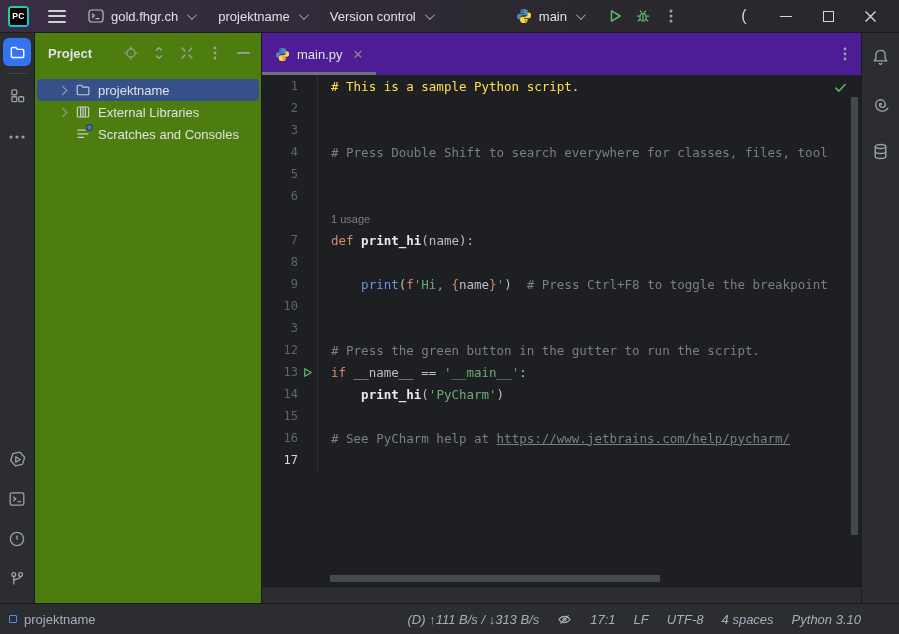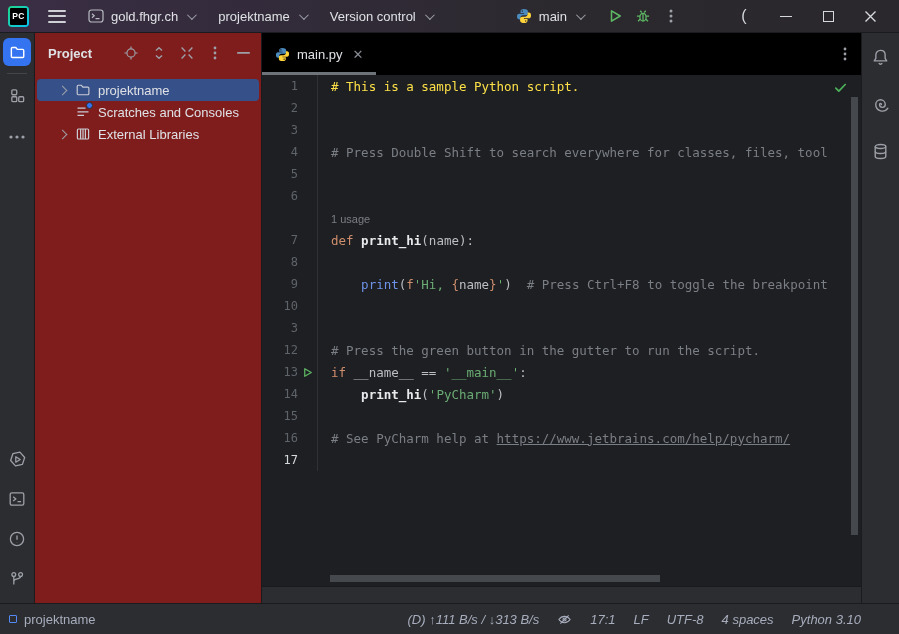--- a/index.html
+++ b/index.html
@@ -34,38 +34,38 @@
   .strip-right { flex:0 0 37px; background:#2B2D30; border-left:1px solid #1A1B1E;
     display:flex; flex-direction:column; align-items:center; padding-top:10px; gap:19px; }
   .tool-btn { width:28px; height:28px; display:flex; align-items:center; justify-content:center;
     border-radius:6px; cursor:pointer; }
   .tool-btn.active { background:#3574F0; }
   .strip-sep { width:20px; border-top:1px solid #43454A; margin:7px 0; }
   .strip-spacer { margin-top:auto; }
   .strip-bottom { display:flex; flex-direction:column; gap:12px; align-items:center; }
 
   
-  .project-panel { flex:0 0 227px; background:#7f1d1d; border-right:1px solid #191A1D; display:flex; flex-direction:column; }
+  .project-panel { flex:0 0 227px; background:#4d7c0f; border-right:1px solid #191A1D; display:flex; flex-direction:column; }
   .pp-header { height:40px; display:flex; align-items:center; padding:0 8px 0 13px; }
   .pp-title { font-size:13px; font-weight:700; color:#DFE1E5; }
   .pp-icons { margin-left:auto; display:flex; align-items:center; gap:8px; }
   .pp-icon { width:20px; height:20px; display:flex; align-items:center; justify-content:center; cursor:pointer; }
   .pp-tree { padding-top:6px; font-size:13px; }
   .tree-row { height:22px; display:flex; align-items:center; margin:0 2px; border-radius:4px; cursor:pointer; color:#DFE1E5; }
   .tree-row.selected { background:#36508A; }
   .tree-caret { width:7px; height:7px; border-right:1.5px solid #9DA0A8; border-bottom:1.5px solid #9DA0A8;
     transform:rotate(-45deg); margin:0 9px 0 22px; flex:0 0 auto; }
   .tree-caret.none { border:none; }
   .tree-ico { width:16px; height:16px; margin-right:7px; flex:0 0 auto; position:relative; }
   .badge-dot { position:absolute; top:-2px; right:-2px; width:7px; height:7px; border-radius:50%;
     background:#3574F0; border:1px solid #2B2D30; }
 
   
   .editor-col { flex:0 0 599px; display:flex; flex-direction:column; background:#1E1F22; min-width:0; }
-  .tabbar { height:42px; flex:0 0 42px; display:flex; align-items:stretch; background:#000000; }
+  .tabbar { height:42px; flex:0 0 42px; display:flex; align-items:stretch; background:#4c1d95; }
   .tab { display:flex; align-items:center; gap:7px; padding:0 13px; position:relative; cursor:pointer; }
   .tab-label { font-size:13px; color:#DFE1E5; }
   .tab-close { color:#868A91; font-size:13px; margin-left:3px; cursor:pointer; }
   .tab-underline { position:absolute; left:0; right:0; bottom:0; height:3px; background:#6F737A; }
   .tabbar-kebab { margin-left:auto; align-self:center; padding-right:14px; cursor:pointer; }
 
   .code-area { position:relative; flex:1 1 auto; overflow:hidden;
     font-family:"DejaVu Sans Mono", monospace; font-size:12.5px; }
   .code-row { height:22px; display:flex; align-items:center; white-space:pre; }
   .gutter { flex:0 0 55px; height:22px; display:flex; align-items:center; border-right:1px solid #2F3135; }
@@ -277,38 +277,38 @@
         <div class="tree-row selected">
           <span class="tree-caret"></span>
           <span class="tree-ico">
             <svg width="16" height="16" viewBox="0 0 18 18" fill="none" stroke="#C9CCD3" stroke-width="1.3" stroke-linejoin="round">
               <path d="M2.5 4.8c0-.6.5-1.1 1.1-1.1h3.6l1.6 2h5.7c.6 0 1.1.5 1.1 1.1v6.4c0 .6-.5 1.1-1.1 1.1H3.6c-.6 0-1.1-.5-1.1-1.1z"></path>
             </svg>
           </span>
           <span>projektname</span>
         </div>
         <div class="tree-row">
-          <span class="tree-caret none"></span>
-          <span class="tree-ico">
-            <svg width="16" height="16" viewBox="0 0 16 16" fill="none" stroke="#C9CCD3" stroke-width="1.3">
-              <path d="M2.5 4.2h8M2.5 7.8h11M2.5 11.4h6.5"></path>
-            </svg>
-            <span class="badge-dot"></span>
-          </span>
-          <span>Scratches and Consoles</span>
-        </div>
-        <div class="tree-row">
           <span class="tree-caret"></span>
           <span class="tree-ico">
             <svg width="16" height="16" viewBox="0 0 16 16" fill="none" stroke="#C9CCD3" stroke-width="1.2">
               <rect x="2.4" y="3" width="11.2" height="10" rx="1"></rect>
               <path d="M5.6 3v10M8 3v10M10.4 3v10"></path>
             </svg>
           </span>
           <span>External Libraries</span>
+        </div>
+        <div class="tree-row">
+          <span class="tree-caret none"></span>
+          <span class="tree-ico">
+            <svg width="16" height="16" viewBox="0 0 16 16" fill="none" stroke="#C9CCD3" stroke-width="1.3">
+              <path d="M2.5 4.2h8M2.5 7.8h11M2.5 11.4h6.5"></path>
+            </svg>
+            <span class="badge-dot"></span>
+          </span>
+          <span>Scratches and Consoles</span>
         </div>
       </div>
     </div>
 
     <div class="editor-col">
       <div class="tabbar">
         <div class="tab">
           <span>
             <svg width="15" height="15" viewBox="0 0 16 16">
               <path fill="#4B8BBE" d="M7.9 1C5.9 1 4.5 1.7 4.5 3.3v1.8h3.6v.6H3.2C1.6 5.7 1 7 1 8.6c0 1.6.6 2.8 2.2 2.8h1.2V9.7c0-1.4 1.2-2.4 2.6-2.4h2.9c1.2 0 2-.9 2-2.1V3.3C11.9 1.7 9.9 1 7.9 1zM6.3 2.3c.4 0 .7.3.7.7 0 .4-.3.7-.7.7-.4 0-.7-.3-.7-.7 0-.4.3-.7.7-.7z"></path>

